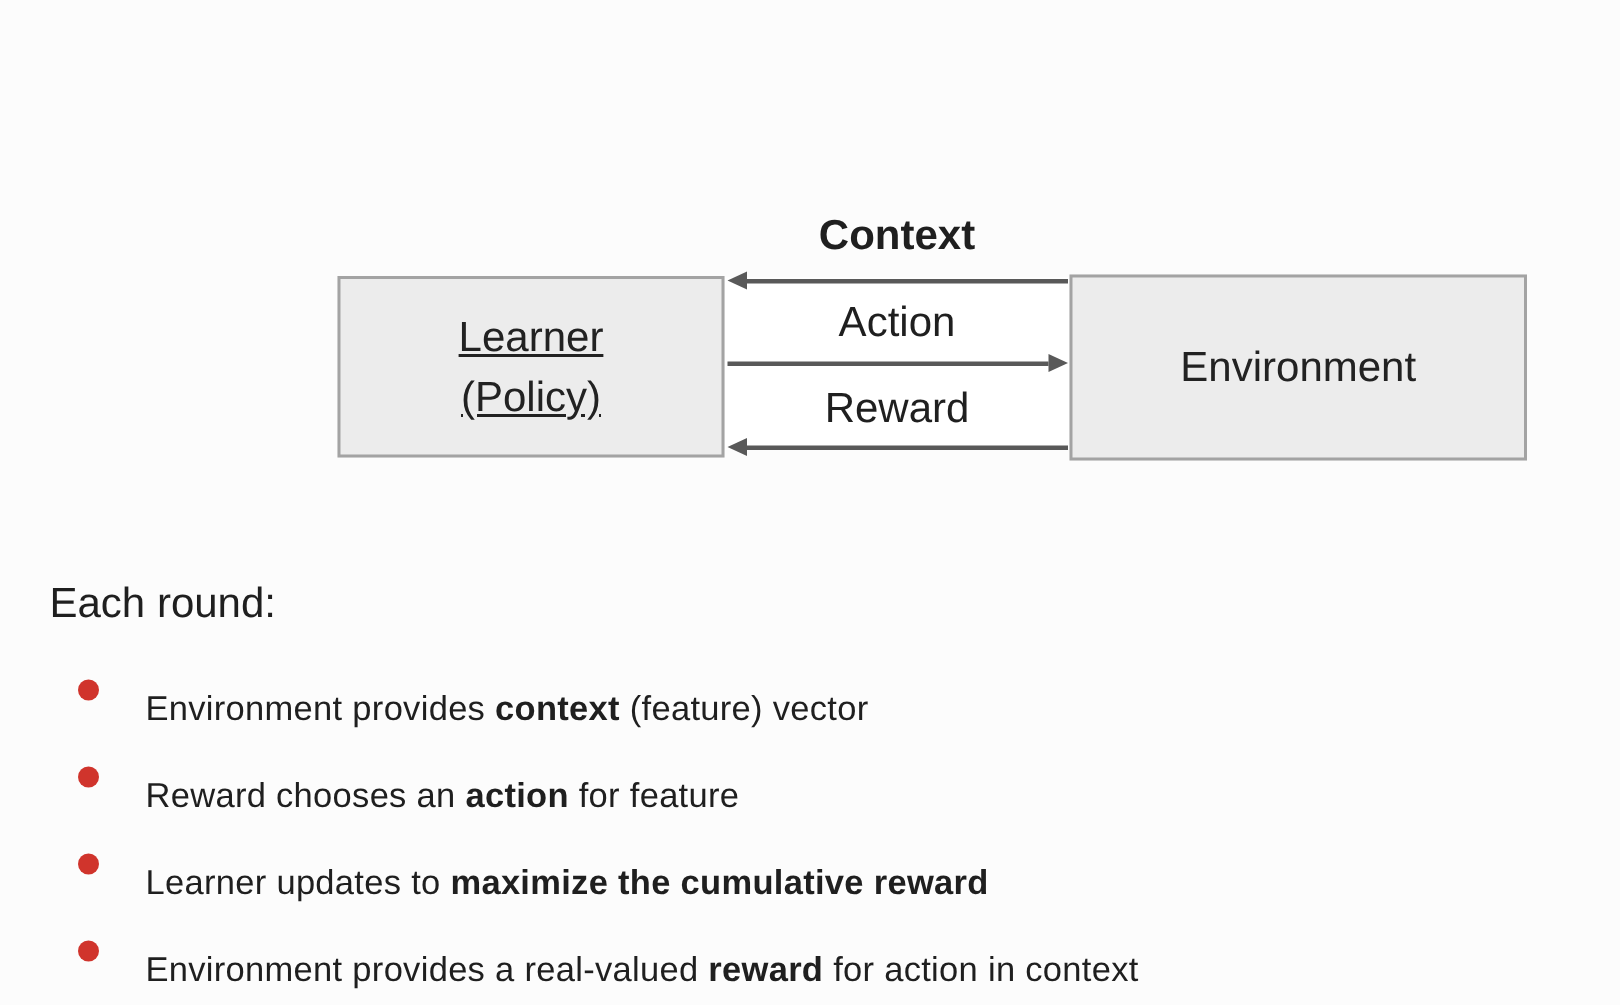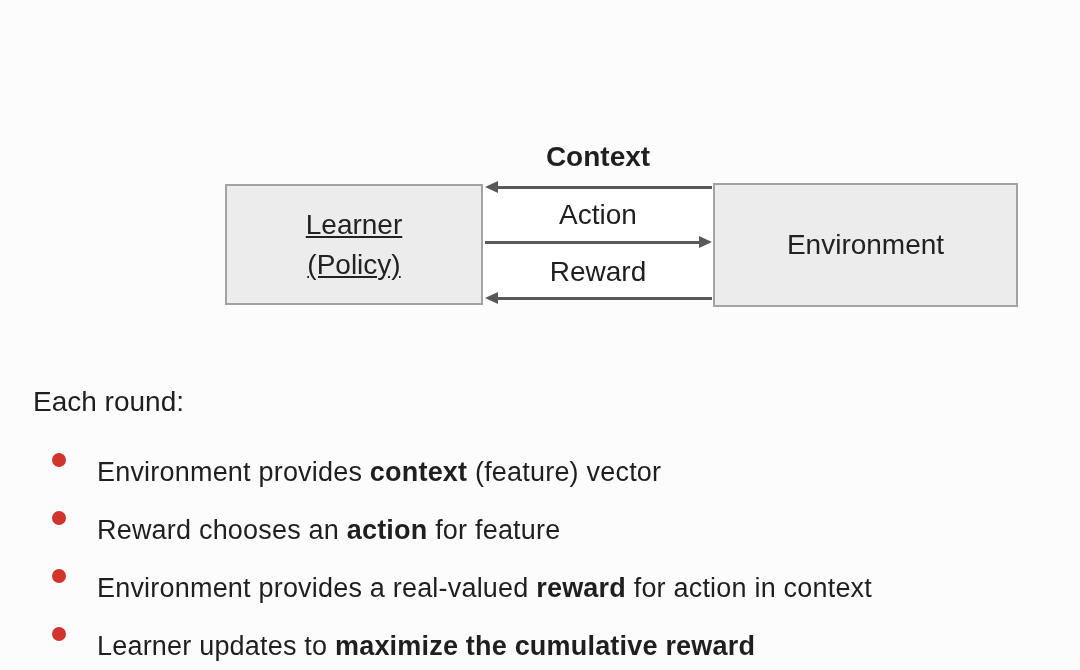--- a/index.html
+++ b/index.html
@@ -95,21 +95,21 @@
     display: flex;
     align-items: center;
   }
   .dot {
     width: 14px; height: 14px;
     border-radius: 50%;
     background: #d0342c;
     margin-right: 31px;
     flex: 0 0 auto;
   }
-  .bt { font-size: 27px; letter-spacing: 0.2px; white-space: nowrap; margin-top: 25px; }
+  .bt { font-size: 23px; letter-spacing: 0.2px; white-space: nowrap; margin-top: 25px; }
   .bt b { font-weight: bold; }
 </style>
 </head>
 <body>
 
 <div class="slide">
 
 
   <div class="diagram">
     <div class="channel"></div>
@@ -148,21 +148,21 @@
     <li>
       <span class="dot"></span>
       <span class="bt"><span>Environment provides </span><b>context</b><span> (feature) vector</span></span>
     </li>
     <li>
       <span class="dot"></span>
       <span class="bt"><span>Reward chooses an </span><b>action</b><span> for feature</span></span>
     </li>
     <li>
       <span class="dot"></span>
-      <span class="bt"><span>Environment provides a real-valued </span><b>reward</b><span> for action in context</span></span>
+      <span class="bt"><span>Learner updates to </span><b>maximize the cumulative reward</b><span></span></span>
     </li>
     <li>
       <span class="dot"></span>
-      <span class="bt"><span>Learner updates to </span><b>maximize the cumulative reward</b><span></span></span>
+      <span class="bt"><span>Environment provides a real-valued </span><b>reward</b><span> for action in context</span></span>
     </li>
   </ul>
 
 </div>
 
 </body></html>

